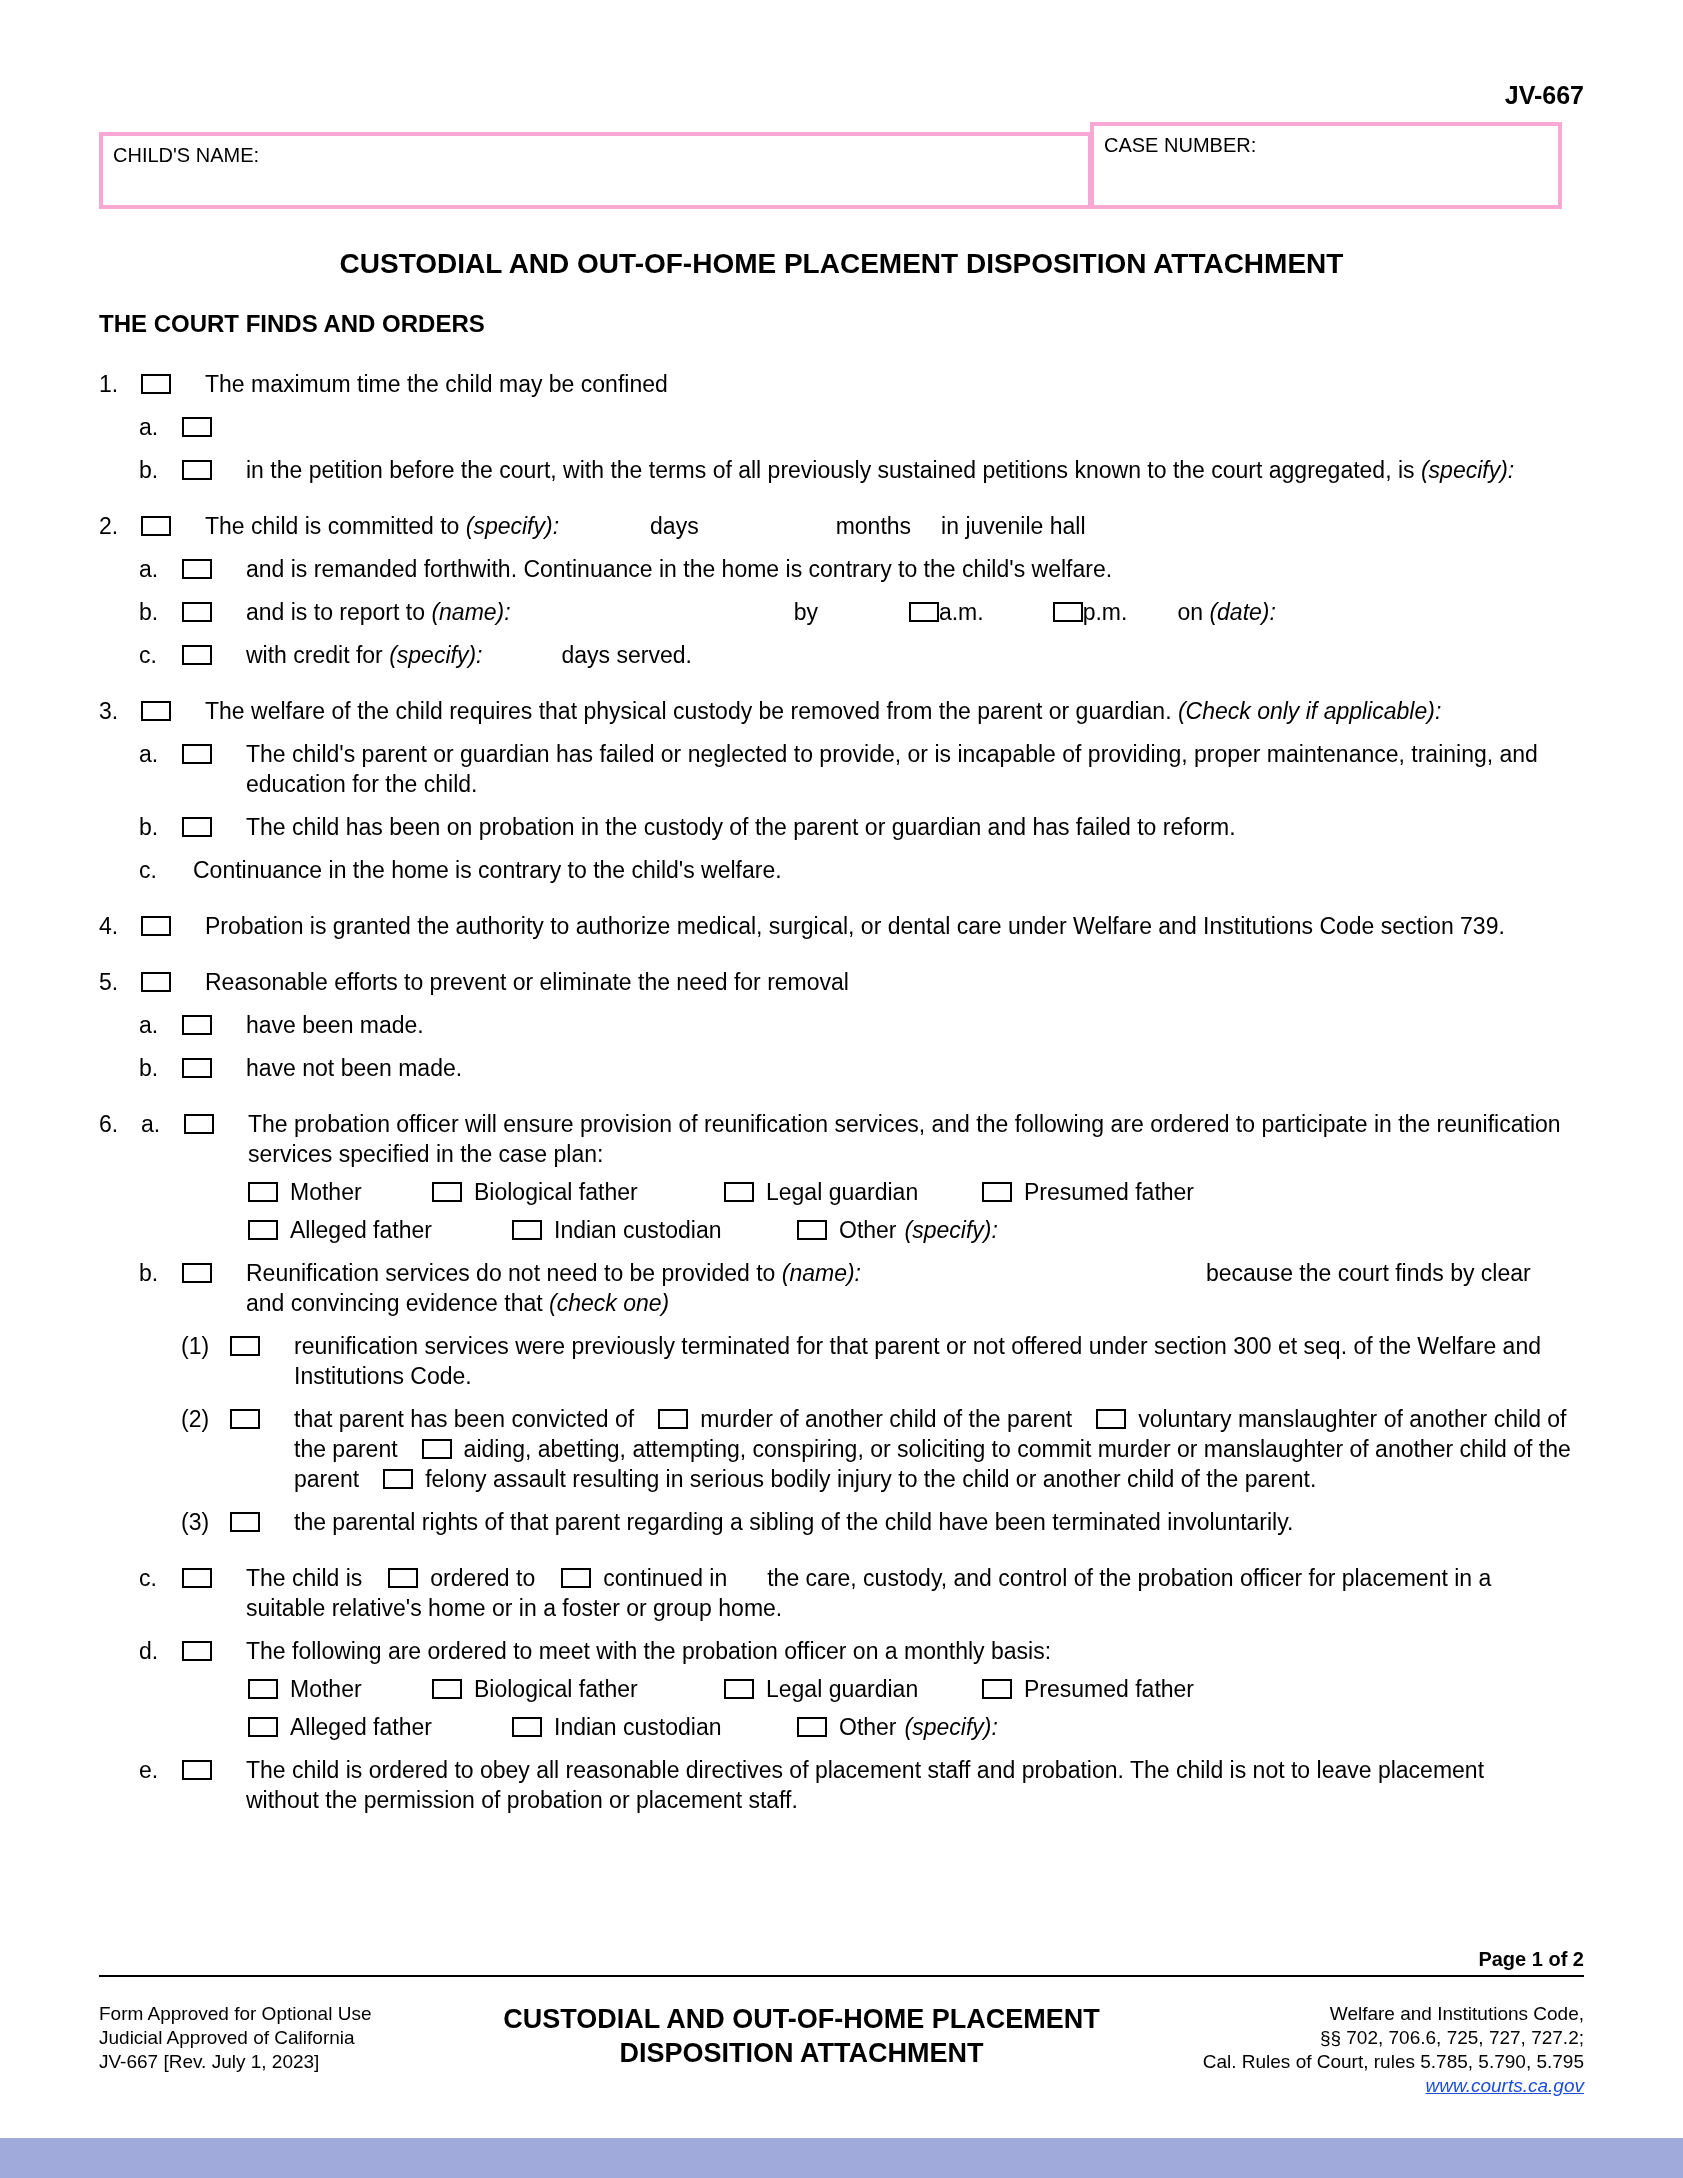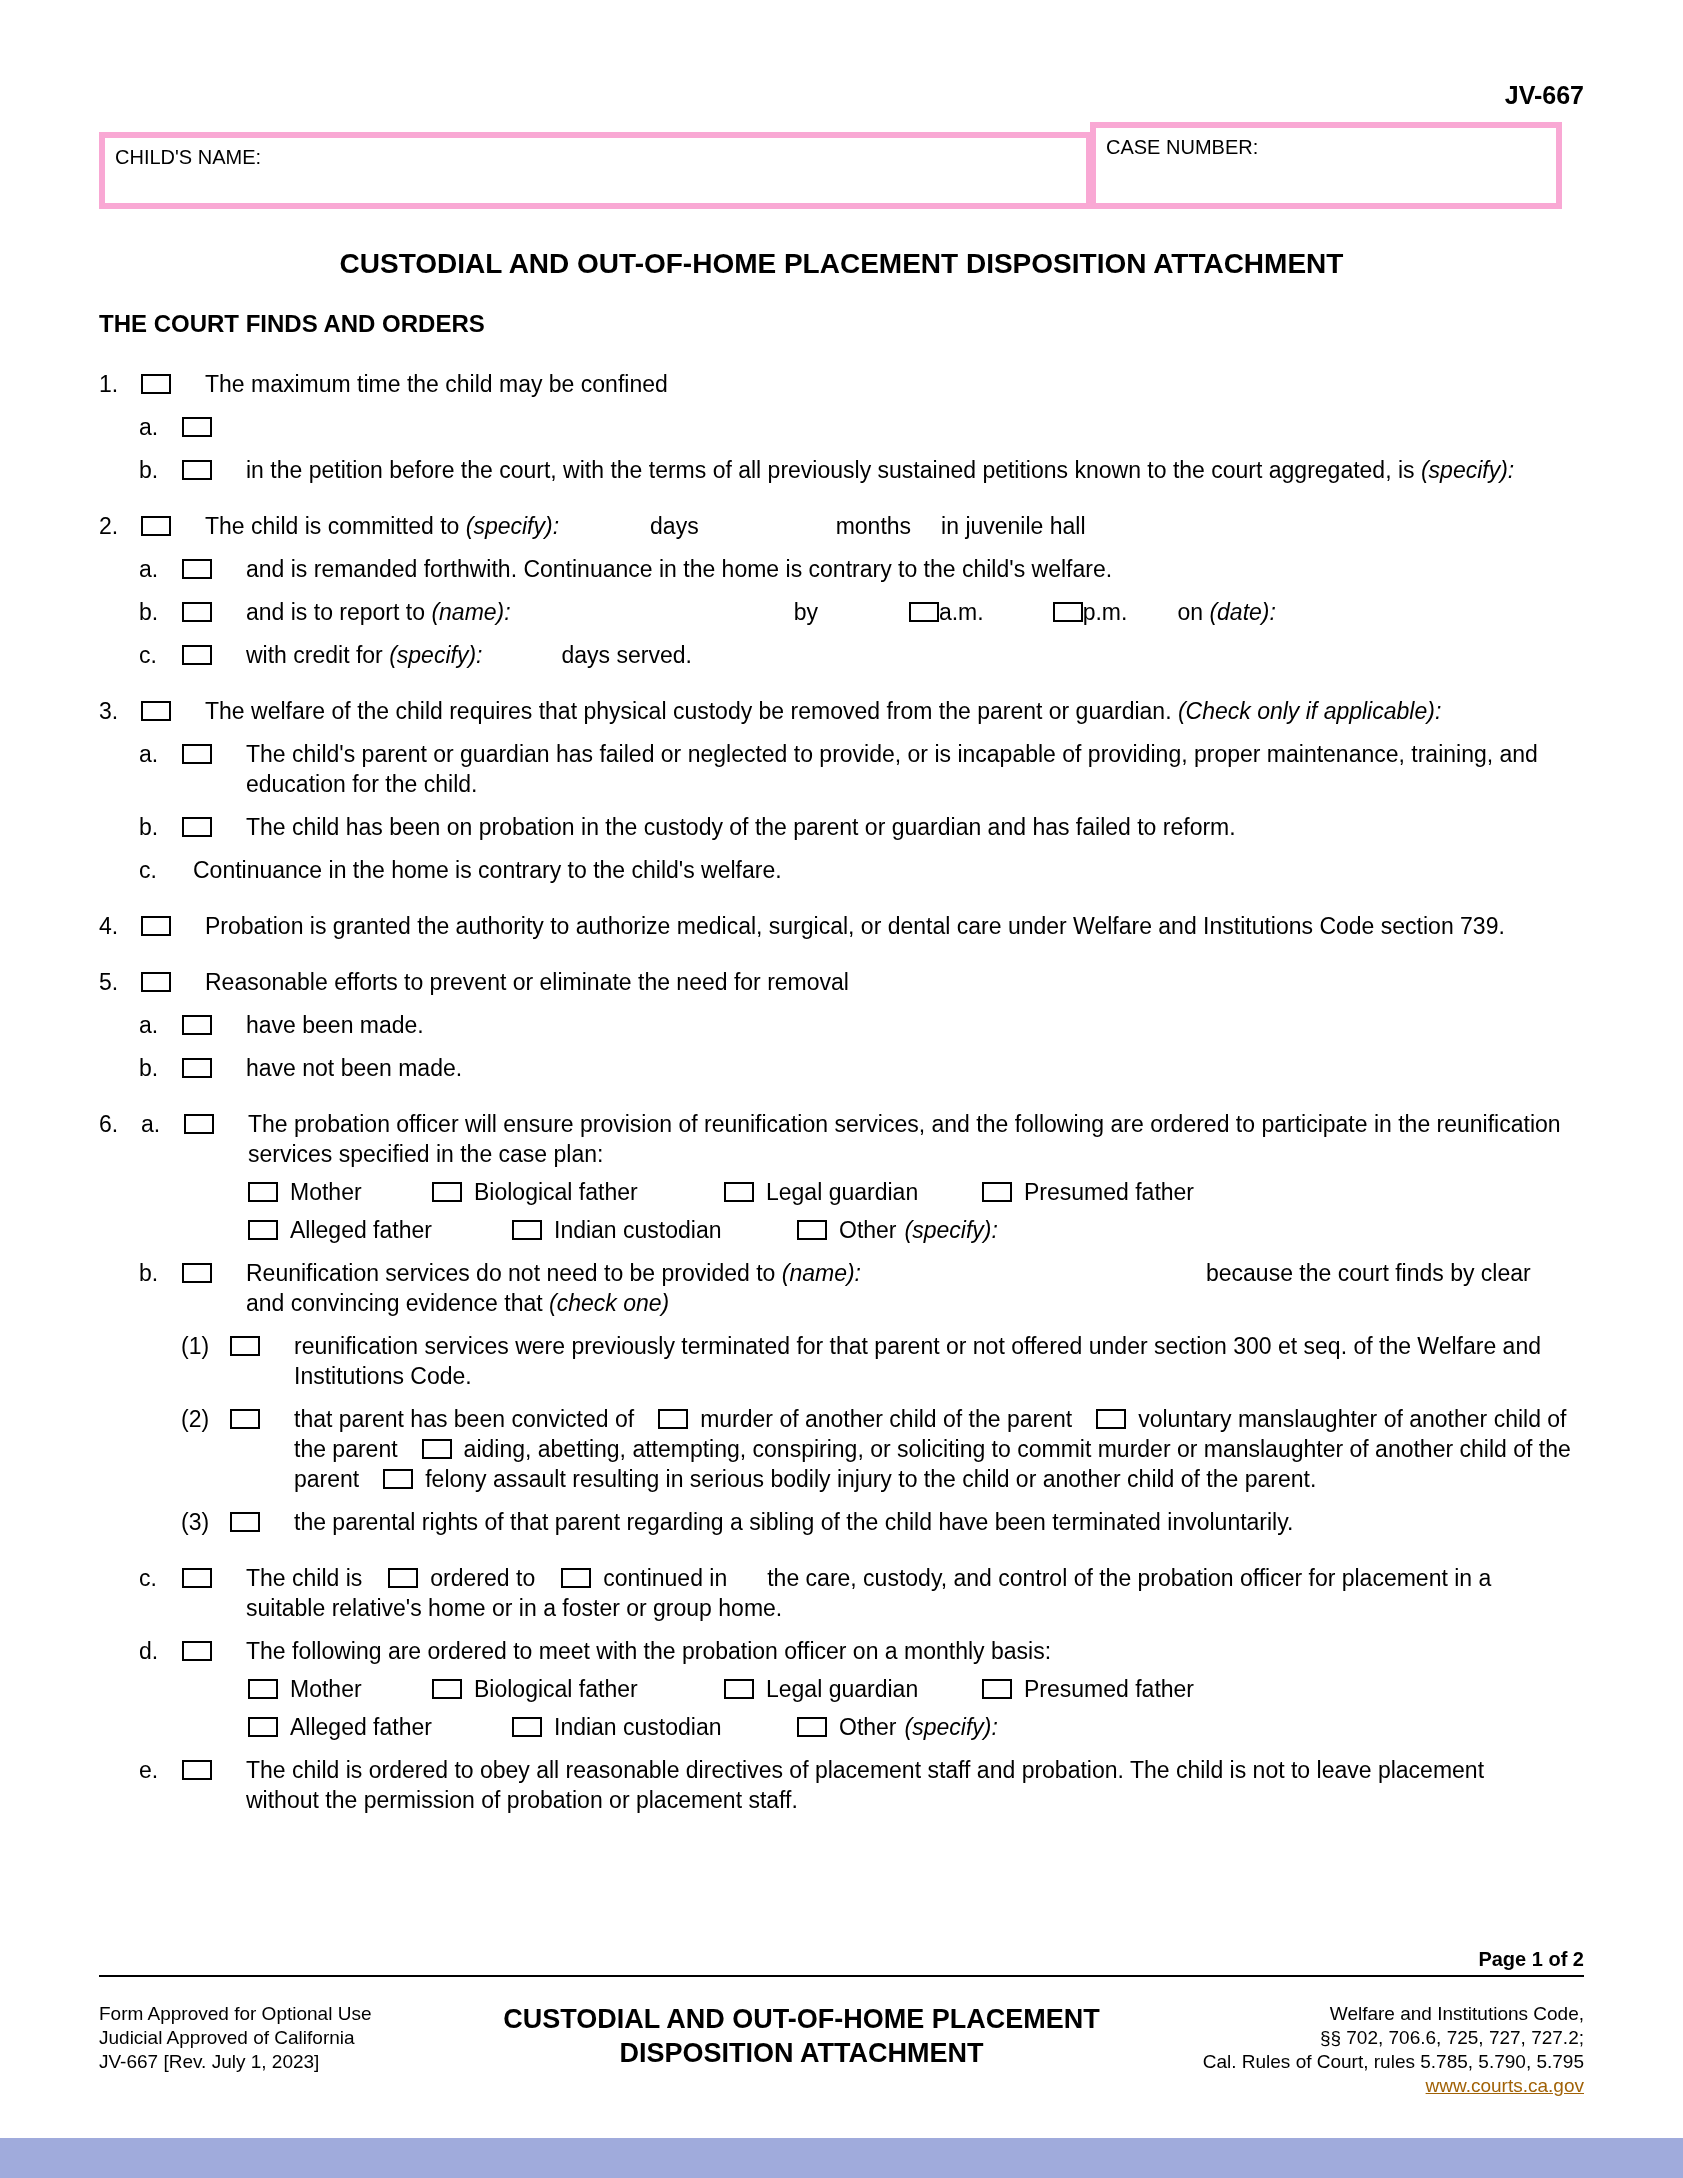--- a/index.html
+++ b/index.html
@@ -9,21 +9,21 @@
     font-family:"Liberation Sans","DejaVu Sans",sans-serif;
     color:#000;
     position:relative;
     overflow:hidden;
   }
   .page { position:absolute; inset:0; background:#fff; }
 
   
   .hdr { position:relative; height:213px; }
   .form-number { position:absolute; top:81px; right:99px; font-size:25px; font-weight:bold; }
-  .idbox { position:absolute; border:6px solid #f9a8d4; background:#fff; }
+  .idbox { position:absolute; border:4px solid #f9a8d4; background:#fff; }
   .idbox-name { left:99px; top:132px; width:993px; height:77px; }
   .idbox-case { left:1090px; top:122px; width:472px; height:87px; }
   .idbox-label { font-size:20px; padding:8px 10px 0 10px; }
 
   
   .content { width:1574px; font-size:23px; line-height:30px; }
   .title { width:1485px; margin:36px 0 0 99px; text-align:center; font-size:28px; font-weight:bold; }
   .section-heading { margin:30px 0 0 99px; font-size:24px; font-weight:bold; }
 
   .row { display:flex; align-items:flex-start; }
@@ -53,21 +53,21 @@
   .gap-cbx2 { margin:0 12px 0 26px; }
 
   
   .footer-area { position:absolute; left:99px; width:1485px; top:1948px; }
   .page-info { text-align:right; font-size:20px; font-weight:bold; margin-bottom:4px; }
   .footer-rule { border-top:2px solid #000; }
   .footer-cols { display:flex; justify-content:space-between; padding-top:25px; }
   .f-left { width:356px; font-size:19px; line-height:24px; }
   .f-center { flex:1; max-width:851px; margin:0 auto; text-align:center; font-size:27px; line-height:34px; font-weight:bold; }
   .f-right { width:436px; font-size:19px; line-height:24px; text-align:right; }
-  .f-link { display:block; color:#a16207; text-decoration:underline; cursor:pointer; }
+  .f-link { display:block; color:#1d4ed8; font-style:italic; text-decoration:underline; cursor:pointer; }
 
   .bottom-bar { position:absolute; left:0; right:0; bottom:0; height:40px; background:#a0abdc; }
 </style>
 </head>
 <body>
 
 <div class="page">
 
   <div class="hdr">
     <div class="form-number">JV-667</div>

